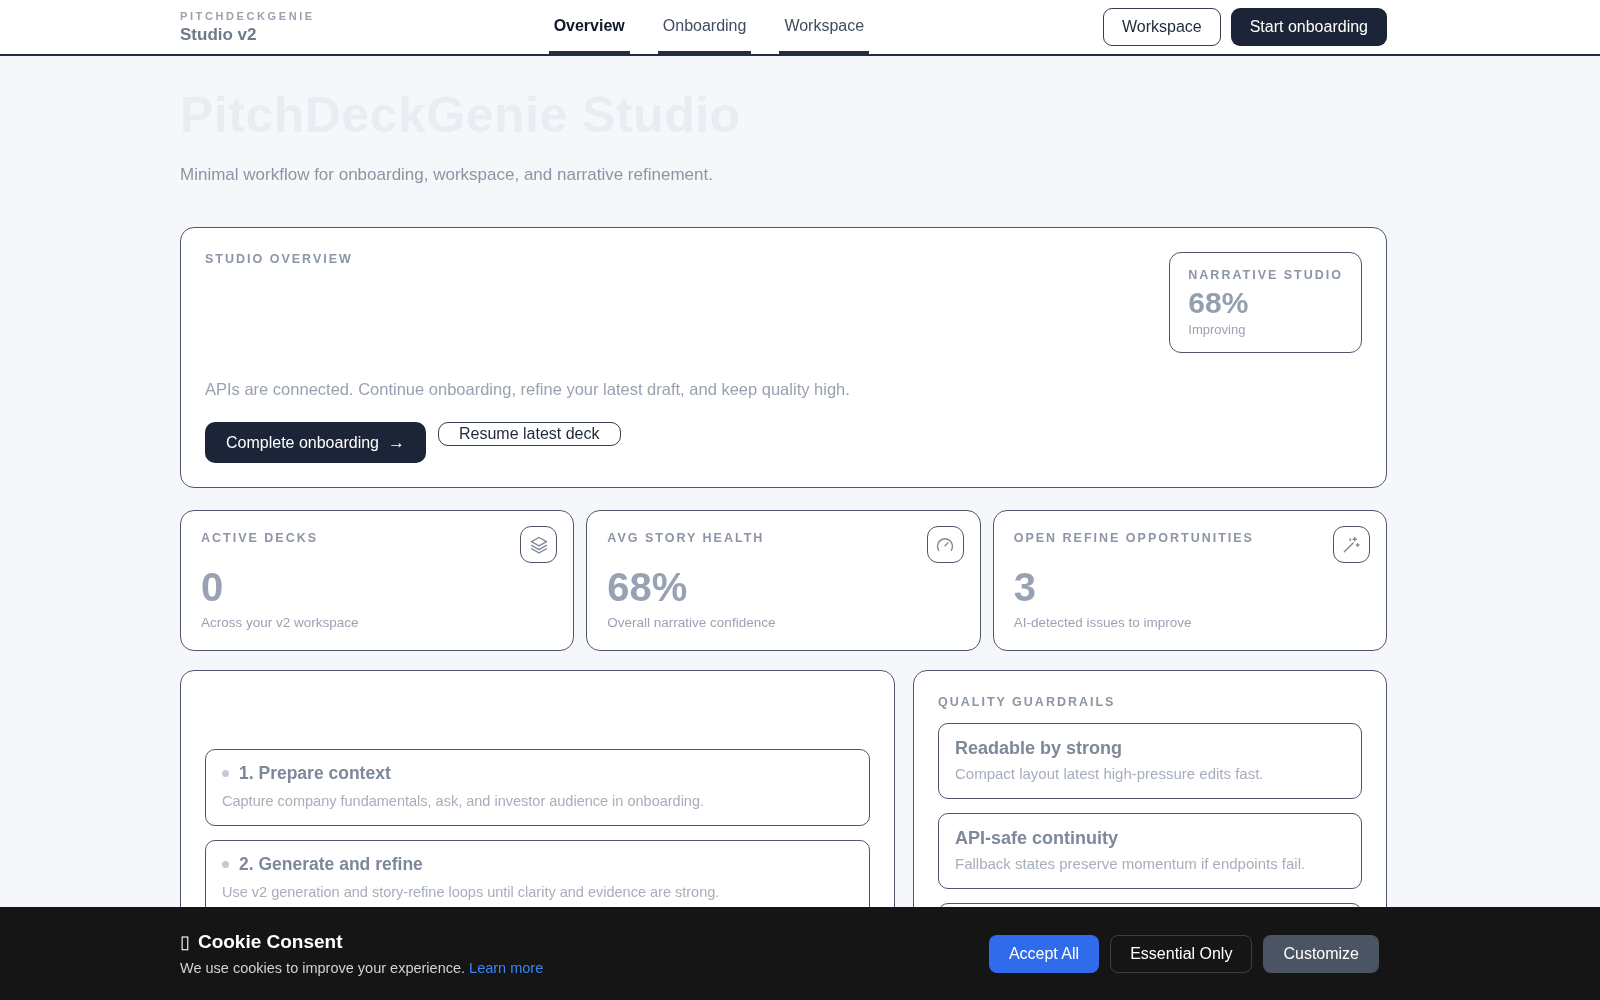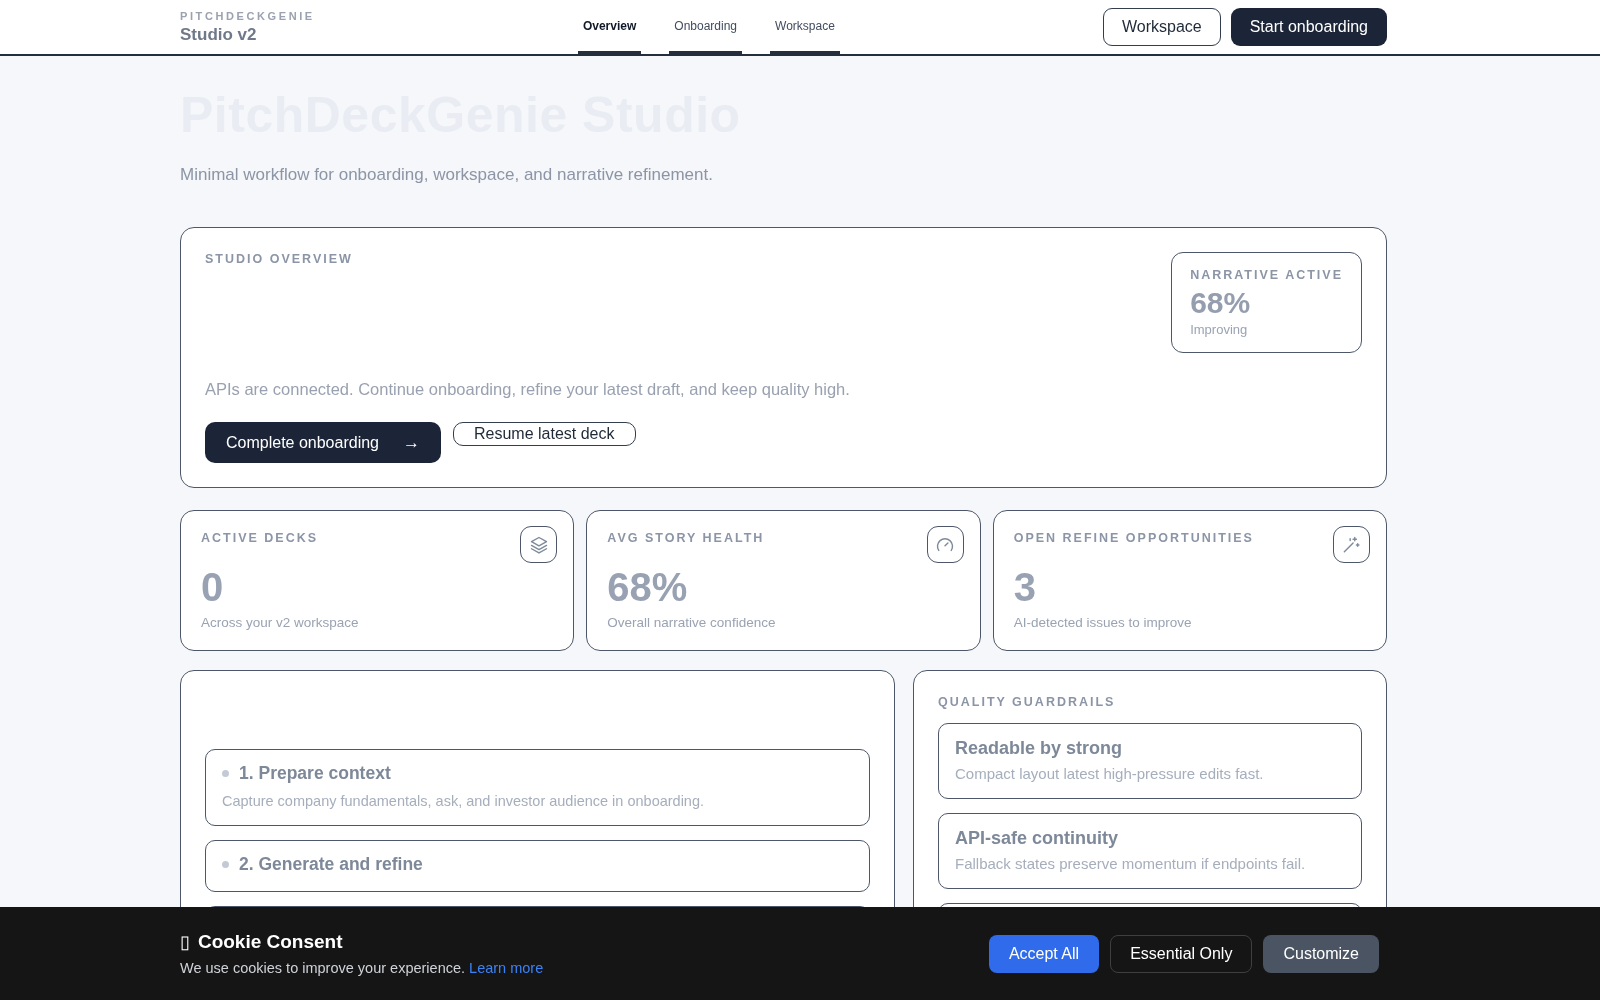--- a/index.html
+++ b/index.html
@@ -27,21 +27,21 @@
   }
   .brand { align-self:center; line-height:1.15; }
   .brand-eyebrow {
     font-size:11px; font-weight:bold; letter-spacing:2.6px; color:#9aa1b0;
   }
   .brand-name { font-size:17px; font-weight:bold; color:#6f7989; margin-top:2px; }
   .nav { display:flex; align-items:stretch; gap:28px; }
   .nav-link {
     display:flex; align-items:center;
     padding:4px 5px;
-    font-size:12px; color:#414c5f;
+    font-size:16px; color:#414c5f;
     border-bottom:3px solid #252e3d;
     cursor:pointer; text-decoration:none;
   }
   .nav-link.active { font-weight:bold; color:#111827; }
   .header-actions { align-self:center; display:flex; gap:10px; }
   .btn {
     display:inline-flex; align-items:center; justify-content:center;
     font-size:16px; border-radius:9px; cursor:pointer;
     font-family:"Liberation Sans", sans-serif;
     border:1px solid transparent;
@@ -79,21 +79,21 @@
   .health-box {
     border:1px solid #4d5769; border-radius:12px;
     padding:15px 18px; min-width:186px; min-height:92px;
   }
   .health-value { font-size:30px; font-weight:bold; color:#959eae; margin-top:4px; }
   .health-trend { font-size:13px; color:#9aa3b3; margin-top:2px; }
   .overview-message { margin-top:27px; font-size:16.5px; color:#99a1b0; }
   .overview-ctas { margin-top:23px; display:flex; gap:12px; }
   .btn-primary {
     background:#1b2537; color:#ffffff; height:41px; padding:0 20px;
-    border-radius:10px; font-size:16px; gap:24px;
+    border-radius:10px; font-size:16px; gap:9px;
   }
   .btn-secondary {
     background:#ffffff; border:1px solid #333d4e; color:#1f2937;
     height:24px; padding:0 20px; border-radius:10px; font-size:16px;
   }
   .arrow-glyph { font-size:17px; }
 
   
   .stats-row { margin-top:22px; display:flex; gap:12px; }
   .stat-card { flex:1; padding:20px; position:relative; }
@@ -176,21 +176,21 @@
 
   <section class="hero">
     <h1 class="hero-title">PitchDeckGenie Studio</h1>
     <p class="hero-subtitle">Minimal workflow for onboarding, workspace, and narrative refinement.</p>
   </section>
 
   <section class="card overview-card">
     <div class="overview-top">
       <div class="section-label">STUDIO OVERVIEW</div>
       <div class="health-box">
-        <div class="section-label">NARRATIVE ACTIVE</div>
+        <div class="section-label">NARRATIVE STUDIO</div>
         <div class="health-value">68%</div>
         <div class="health-trend">Improving</div>
       </div>
     </div>
     <p class="overview-message">APIs are connected. Continue onboarding, refine your latest draft, and keep quality high.</p>
     <div class="overview-ctas">
       <button class="btn btn-primary">
         <span>Complete onboarding</span>
         <span class="arrow-glyph">→</span>
       </button>
@@ -254,20 +254,21 @@
           <span class="step-title">1. Prepare context</span>
         </div>
         <div class="step-desc">Capture company fundamentals, ask, and investor audience in onboarding.</div>
       </div>
 
       <div class="step-box">
         <div class="step-title-row">
           <span class="step-dot"></span>
           <span class="step-title">2. Generate and refine</span>
         </div>
+        <div class="step-desc">Use v2 generation and story-refine loops until clarity and evidence are strong.</div>
       </div>
 
       <div class="step-box">
         <div class="step-title-row">
           <span class="step-dot"></span>
           <span class="step-title">3. Final review</span>
         </div>
         <div class="step-desc">Open the editor, polish slides, and prepare a board-ready narrative.</div>
       </div>
     </div>

